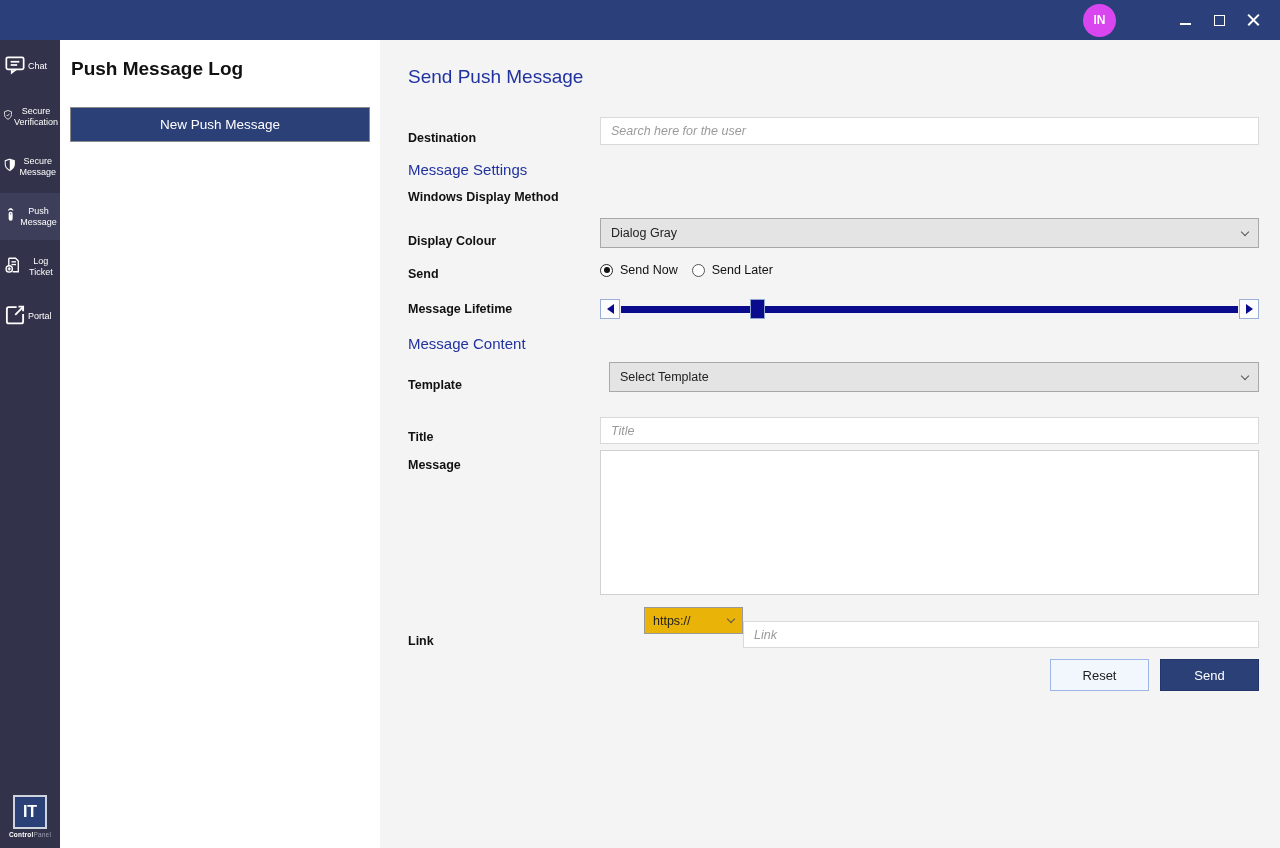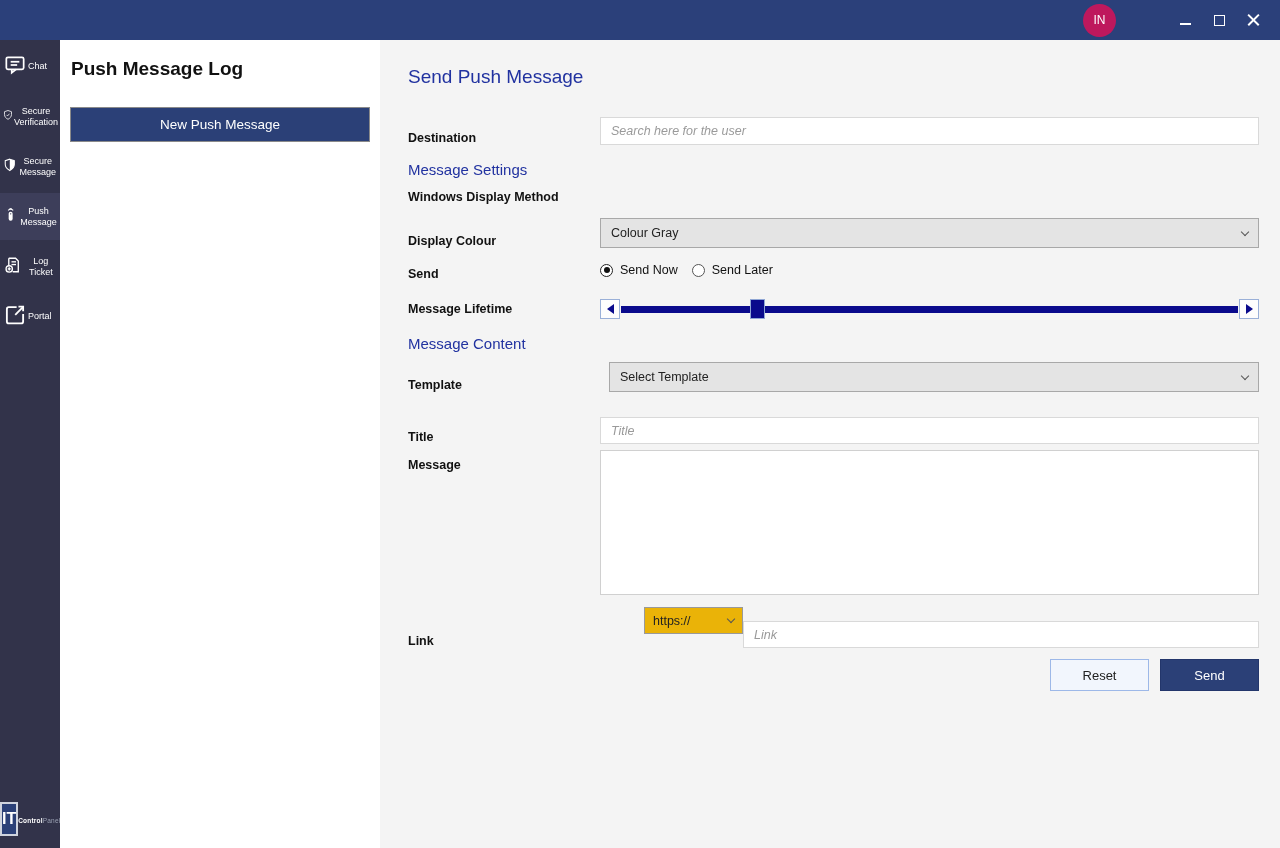--- a/index.html
+++ b/index.html
@@ -3,40 +3,40 @@
 <meta charset="utf-8">
 <style>
   * { margin:0; padding:0; box-sizing:border-box; }
   html,body { width:1280px; height:848px; overflow:hidden; }
   body { font-family:"Liberation Sans","DejaVu Sans",sans-serif; font-size:12.5px; color:#1a1a1a; background:#fff; }
 
   .app { width:1280px; height:848px; display:flex; flex-direction:column; }
 
   
   .titlebar { height:40px; background:var(--titlebar,#2b407a); display:flex; align-items:center; justify-content:flex-end; padding-right:16px; flex-shrink:0; }
-  .avatar { width:33px; height:33px; border-radius:50%; background:#be185d; color:#fff; font-size:12px; font-weight:normal; display:flex; align-items:center; justify-content:center; margin-right:46px; cursor:pointer; }
+  .avatar { width:33px; height:33px; border-radius:50%; background:#d946ef; color:#fff; font-size:12px; font-weight:bold; display:flex; align-items:center; justify-content:center; margin-right:46px; cursor:pointer; }
   .win-btn { width:22px; height:28px; display:flex; align-items:center; justify-content:center; margin-left:12px; cursor:pointer; }
   .min-glyph { width:11px; height:2px; background:#fff; margin-top:8px; }
   .max-glyph { width:11px; height:11px; border:1.5px solid #fff; }
   .close-glyph { position:relative; width:13px; height:13px; }
   .close-glyph i { position:absolute; left:-1px; top:5.5px; width:15px; height:1.8px; background:#fff; }
   .close-glyph i:first-child { transform:rotate(45deg); }
   .close-glyph i:last-child { transform:rotate(-45deg); }
 
   
   .body { flex:1; display:flex; min-height:0; }
 
   
   .sidebar { width:60px; background:var(--sidebar,#32334a); display:flex; flex-direction:column; align-items:stretch; color:#fff; flex-shrink:0; }
   .side-item { padding:9px 2px 8px; display:flex; flex-direction:row; align-items:center; cursor:pointer; margin-top:3px; }
   .side-item.selected { background:var(--sidebar-selected,#3d3e5a); }
   .sicon { width:26px; height:26px; margin-bottom:4px; }
   .slabel { font-size:9px; text-align:center; line-height:1.25; color:#fff; }
   .side-spacer { flex:1; }
-  .logo { display:flex; flex-direction:row; align-items:center; padding-bottom:10px; }
+  .logo { display:flex; flex-direction:column; align-items:center; padding-bottom:10px; }
   .logo-box { width:34px; height:34px; border:2px solid #cfd3dd; background:var(--accent-navy,#2b4077); color:#fff; font-weight:bold; font-size:16px; display:flex; align-items:center; justify-content:center; margin-bottom:2px; }
   .logo-brand { font-size:6.5px; letter-spacing:0.2px; }
   .logo-brand b { color:#fff; }
   .logo-brand span { color:#9aa0b2; }
 
   
   .log-panel { width:320px; background:#fff; flex-shrink:0; padding:18px 10px 0; }
   .log-title { font-size:19px; font-weight:bold; color:#111; padding-left:1px; }
   .new-push-btn { display:block; width:300px; height:35px; margin-top:27px; background:var(--accent-navy,#2b4077); color:#fff; border:1px solid #8a8a8a; font-size:13.5px; font-family:inherit; cursor:pointer; }
 
@@ -198,21 +198,21 @@
       <h3 class="section-heading">Message Settings</h3>
 
       <div class="row" style="margin-bottom:14px;">
         <span class="flabel">Windows Display Method</span>
       </div>
 
       <div class="row">
         <span class="flabel">Display Colour</span>
         <div class="fcontrol">
           <div class="select">
-            <span class="select-value">Colour Gray</span>
+            <span class="select-value">Dialog Gray</span>
             <span class="chevron"></span>
           </div>
         </div>
       </div>
 
       <div class="row" style="margin-bottom:18px;">
         <span class="flabel">Send</span>
         <div class="fcontrol radio-group">
           <span class="radio checked">
             <span class="radio-circle"></span>

